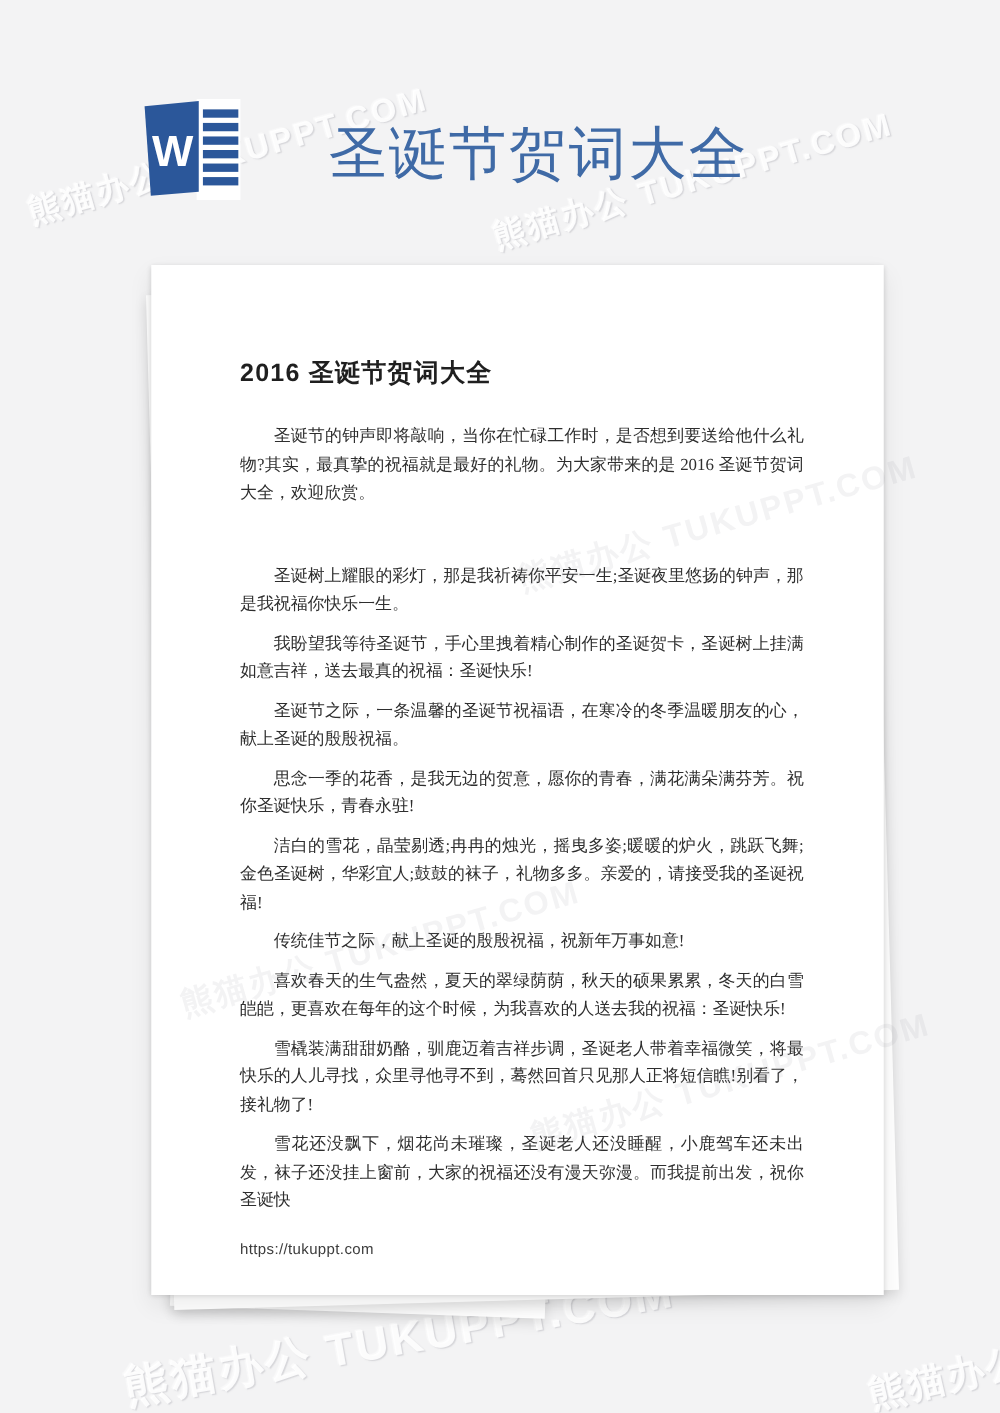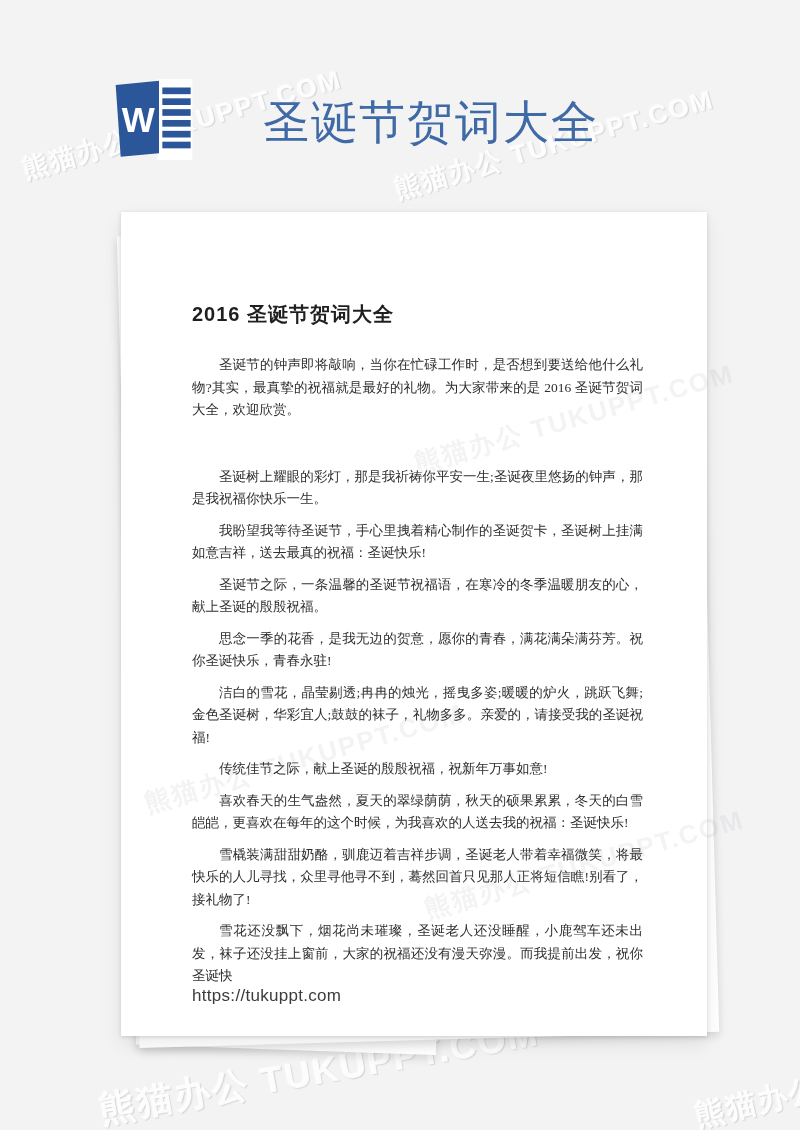--- a/index.html
+++ b/index.html
@@ -61,34 +61,34 @@
     left:121px;top:212px;width:586px;height:824px;z-index:3;
     box-shadow:0 1px 4px rgba(0,0,0,0.14), 0 8px 18px rgba(0,0,0,0.08);
     box-sizing:border-box;
     padding:73px 64px 0 71px;
     color:var(--body_text);
     font-family:"Liberation Serif","DejaVu Serif",serif;
   }
 
   
   .doc-title{
-    margin:16px 0 26px 0;
+    margin:0 0 26px 0;
     font-family:"Liberation Sans","DejaVu Sans",sans-serif;
     font-size:20px;font-weight:bold;color:#1f1f1f;letter-spacing:1px;
   }
   .doc-body p{
     margin:0 0 9px 0;
     font-size:13.5px;line-height:22.5px;
     text-align:justify;text-indent:2em;
   }
   .doc-body p:first-child{margin-bottom:44px;}
   .doc-footer{
     position:absolute;left:71px;bottom:30px;
     font-family:"Liberation Sans","DejaVu Sans",sans-serif;
-    font-size:17px;color:#3c3c3c;letter-spacing:0.3px;
+    font-size:12px;color:#3c3c3c;letter-spacing:0.3px;
   }
 </style>
 </head>
 <body>
 
 <div class="stage">
 
   <div class="wm wm-1">熊猫办公 TUKUPPT.COM</div>
   <div class="wm wm-2">熊猫办公 TUKUPPT.COM</div>
   <div class="wm wm-3">熊猫办公 TUKUPPT.COM</div>

